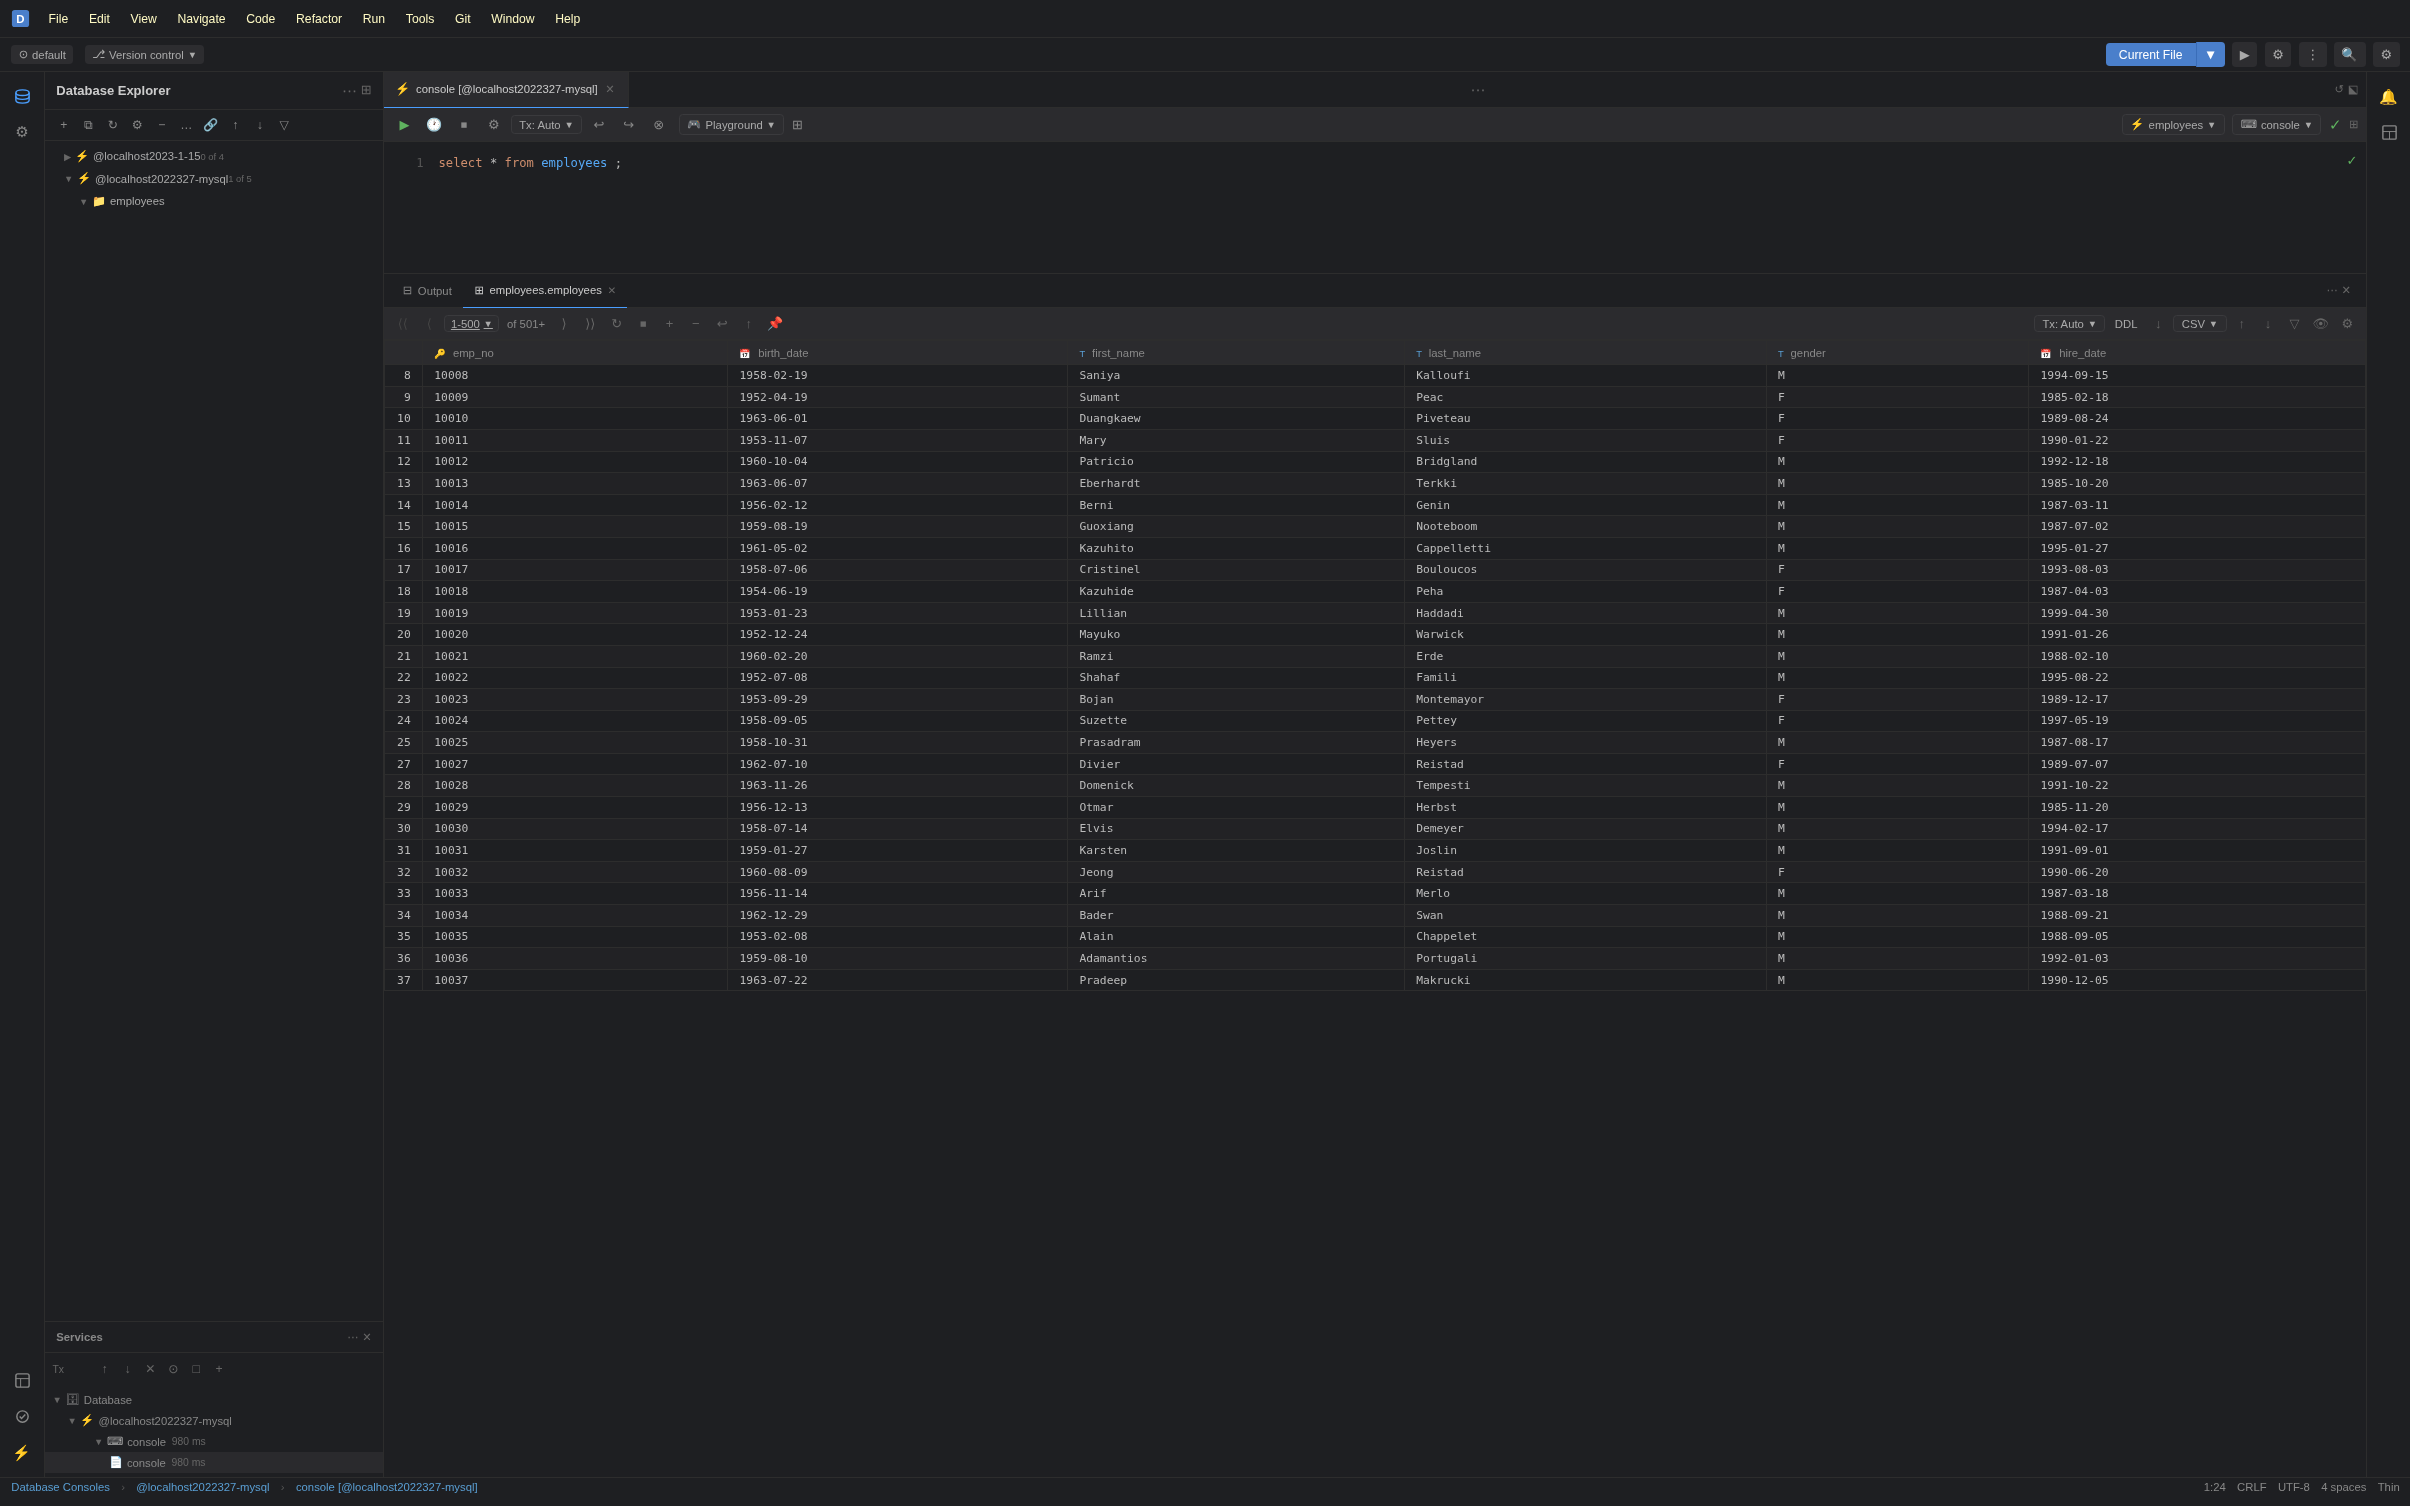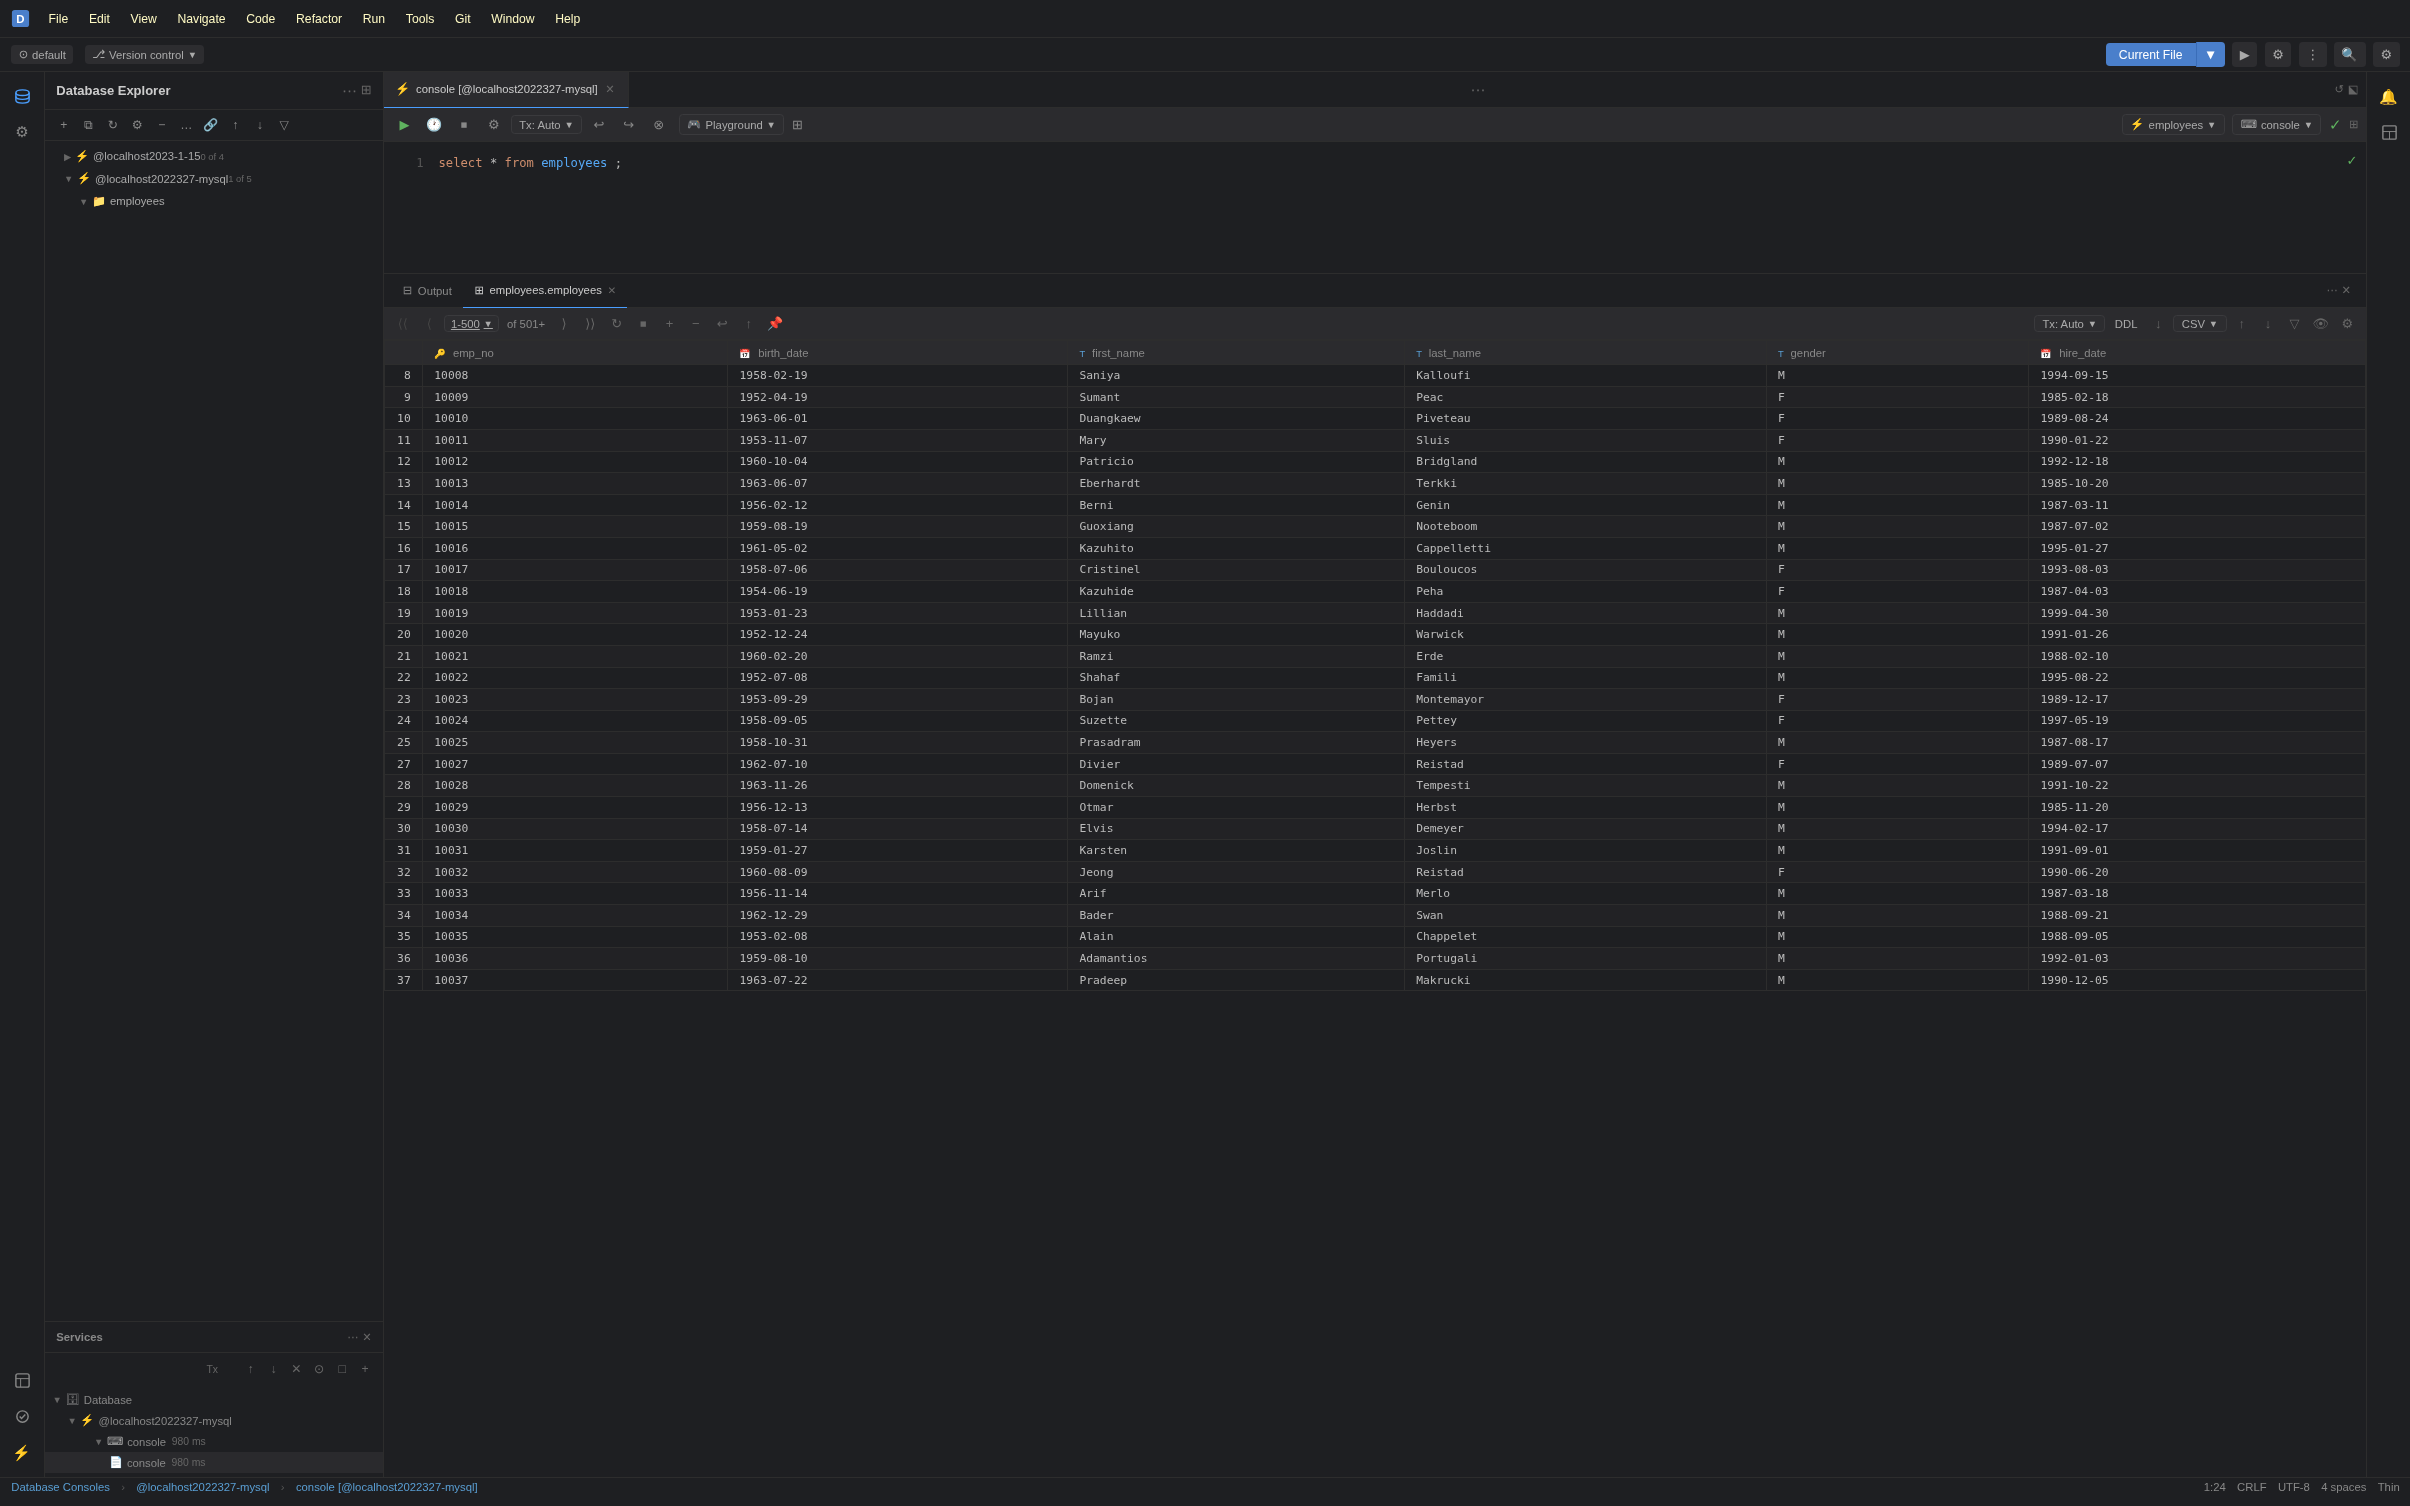--- a/index.html
+++ b/index.html
@@ -448,21 +448,21 @@
       height: 30px;
     }
     .services-header-label {
       font-size: 11.3px; font-weight: 600; color: #888;
     }
     .tx-panel {
       padding: 3.8px 7.5px;
       border-top: 0.9px solid #2d2d2d;
     }
     .tx-row {
-      display: flex; align-items: center; gap: 11px; padding: 1.9px 0; justify-content: flex-end;
+      display: flex; align-items: center; gap: 19px; padding: 1.9px 0;
     }
     .tx-label { font-size: 10.4px; color: #666; width: 22.6px; }
     .tx-controls { display: flex; gap: 1.9px; }
     .tx-control-btn {
       width: 21px; height: 21px;
       display: flex; align-items: center; justify-content: center;
       cursor: pointer; color: #666; font-size: 12.2px; border-radius: 2.8px;
     }
     
     .console-tree { padding: 3.8px 0; }

